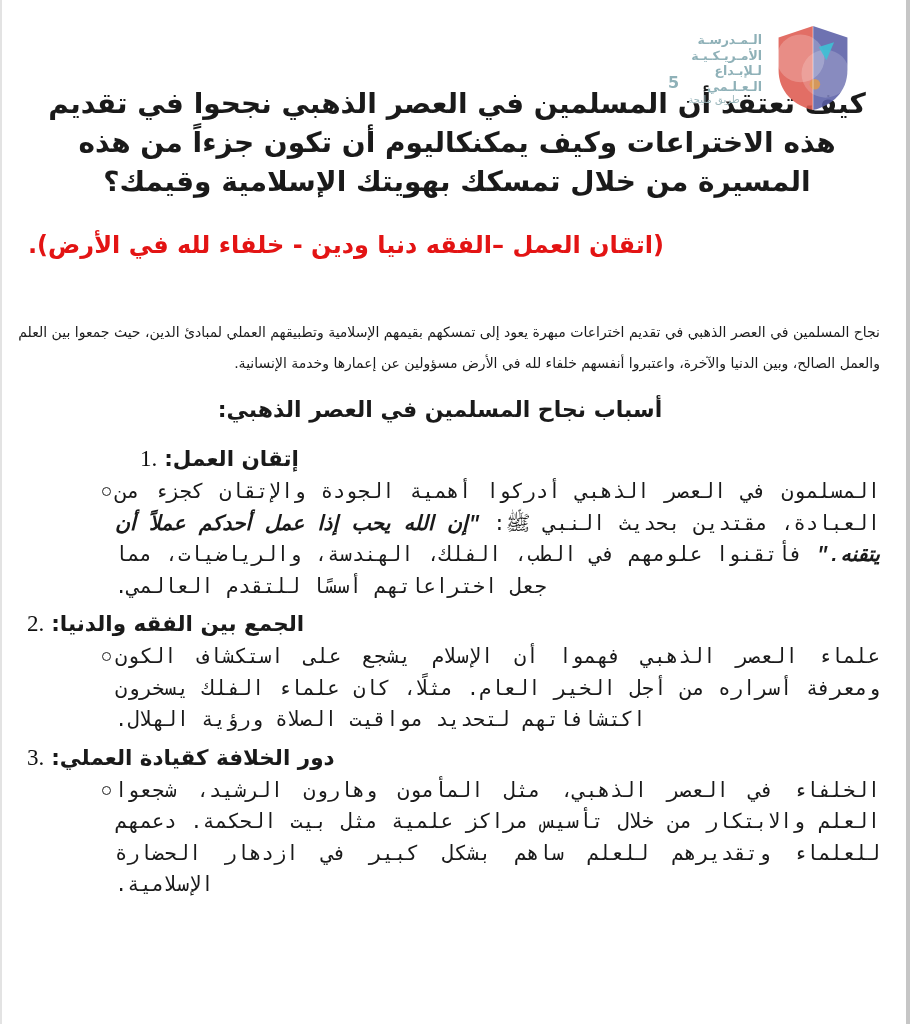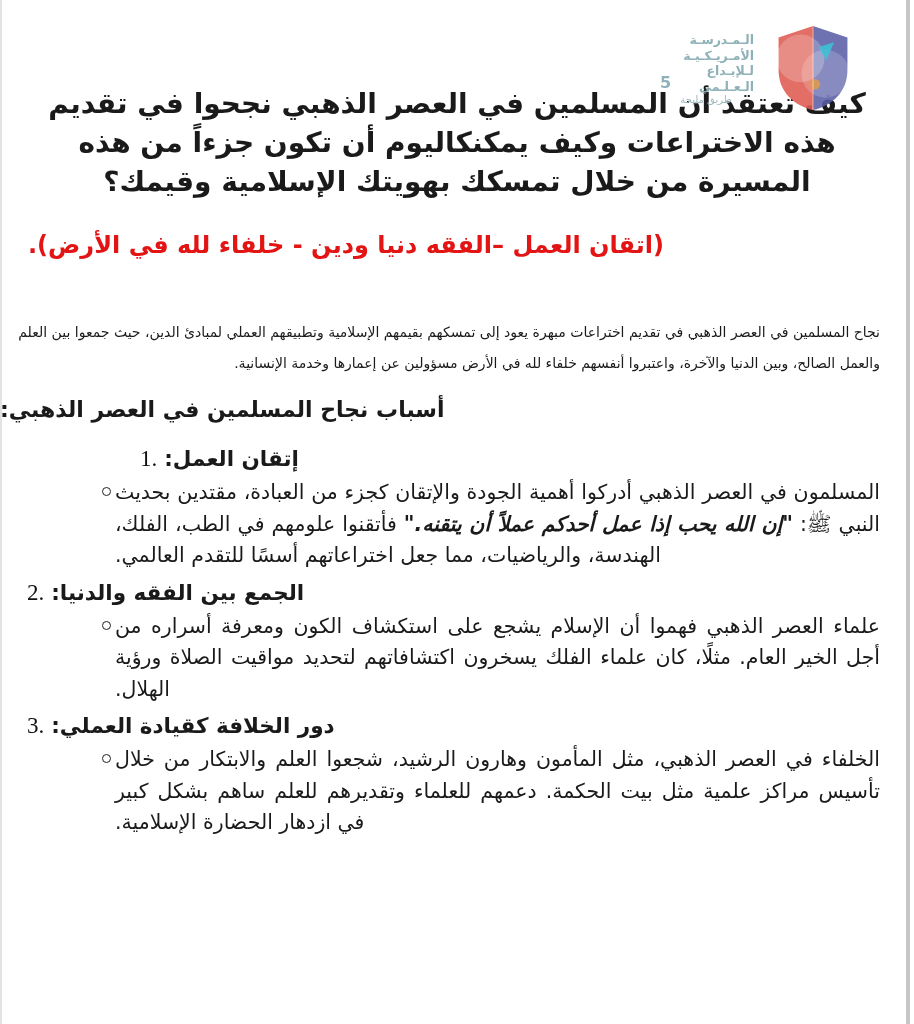--- a/index.html
+++ b/index.html
@@ -6,21 +6,21 @@
   html,body { background:#ffffff; }
   .page {
     position:relative; width:914px; height:1024px;
     background:#ffffff; overflow:hidden;
     font-family:"DejaVu Sans", sans-serif; color:#1a1a1a;
   }
   .edge-right { position:absolute; top:0; right:4px; width:4px; height:100%; background:#c6c6c6; }
   .edge-left  { position:absolute; top:0; left:0; width:2px; height:100%; background:#e3e3e3; }
 
   
-  .logo { position:absolute; top:24px; right:62px; display:flex; align-items:flex-start; gap:20px; }
+  .logo { position:absolute; top:24px; right:62px; display:flex; align-items:flex-start; gap:12px; }
   .logo-text {
     position:relative; width:96px; padding-top:8px;
     direction:rtl; text-align:right;
     color:#8fb1b8; font-size:12.5px; line-height:15.5px; font-weight:bold;
   }
   .logo-five {
     position:absolute; left:2px; bottom:14px;
     color:#8fb1b8; font-size:16px; font-weight:bold;
   }
   .logo-tagline {
@@ -46,21 +46,21 @@
   
   .intro {
     margin:58px 34px 0 8px;
     direction:rtl; text-align:right;
     font-size:14px; line-height:31px;
   }
 
   
   .section-heading {
     margin:18px 34px 0 0;
-    direction:rtl; text-align:left;
+    direction:rtl; text-align:center;
     font-weight:bold; font-size:22px;
   }
 
   
   .item-heading { display:flex; direction:ltr; align-items:baseline; gap:7px; }
   .item-heading .num {
     font-family:"Liberation Serif","DejaVu Serif",serif;
     font-size:23px; color:#111;
   }
   .item-heading .phrase {
@@ -74,21 +74,21 @@
   
   .bullet { position:relative; margin-top:5px; }
   .o-marker {
     position:absolute; left:102px; top:10px;
     width:9px; height:9px; border:1.6px solid #222; border-radius:50%;
     background:transparent;
   }
   .bullet-text {
     margin-left:115px; margin-right:34px;
     direction:rtl; text-align:justify; text-align-last:left;
-    font-size:20.5px; line-height:31.5px;
+    font-size:20.5px; line-height:31.5px;font-family:Liberation Mono, monospace;
   }
   .hadith { font-weight:bold; font-style:italic; }
 </style>
 </head>
 <body>
 
 <div class="page">
   <div class="edge-left"></div>
   <div class="edge-right"></div>
 

